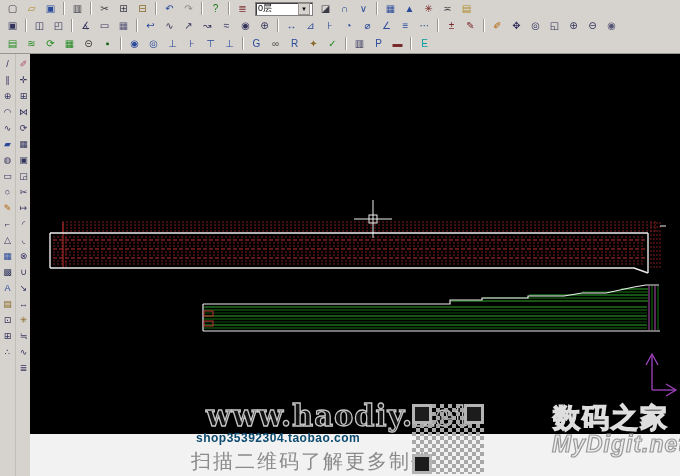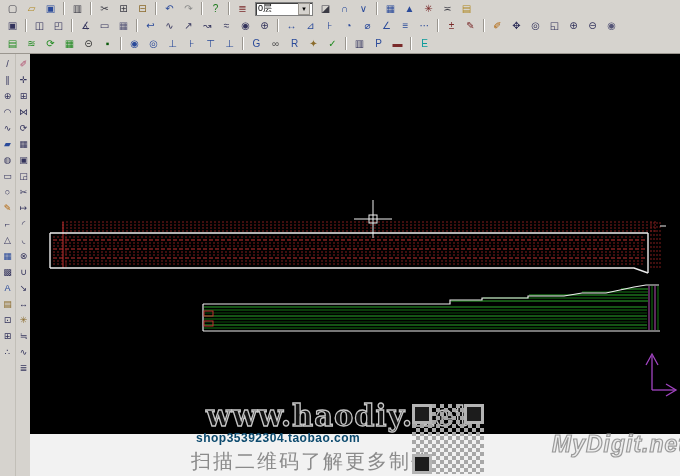--- a/index.html
+++ b/index.html
@@ -306,15 +306,16 @@
   <div class="bottom-strip"></div>
 
   <span class="wm wm-url">www.haodiy.net</span>
   <span class="wm wm-shop">shop35392304.taobao.com</span>
   <span class="wm wm-scan">扫描二维码了解更多制作</span>
   <div class="qr">
     <span class="f tl"></span>
     <span class="f tr"></span>
     <span class="f bl"></span>
   </div>
+  <span class="wm wm-cn">数码之家</span>
   <span class="wm wm-en">MyDigit.net</span>
 
 </div>
 
 </body></html>

